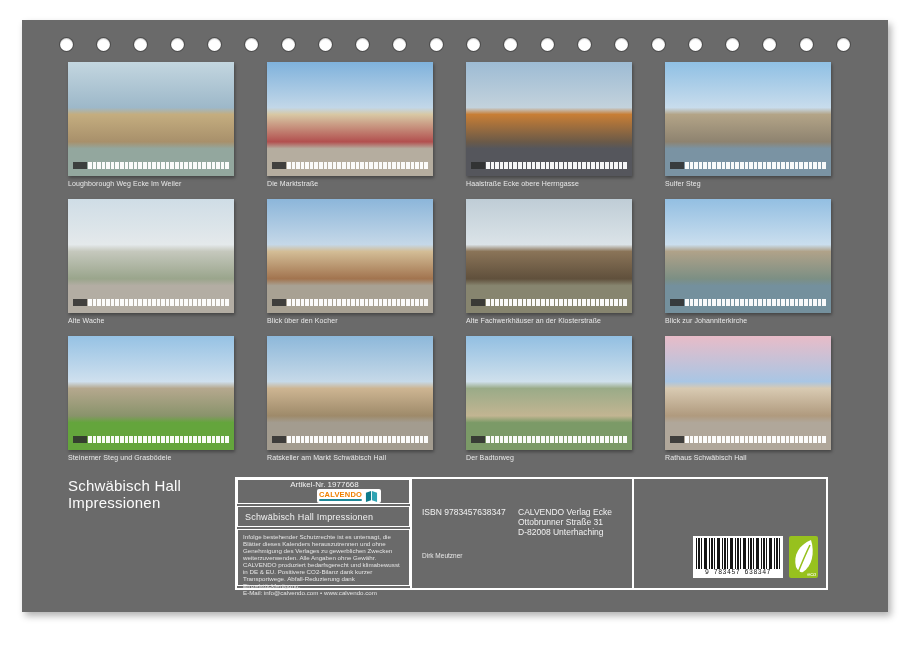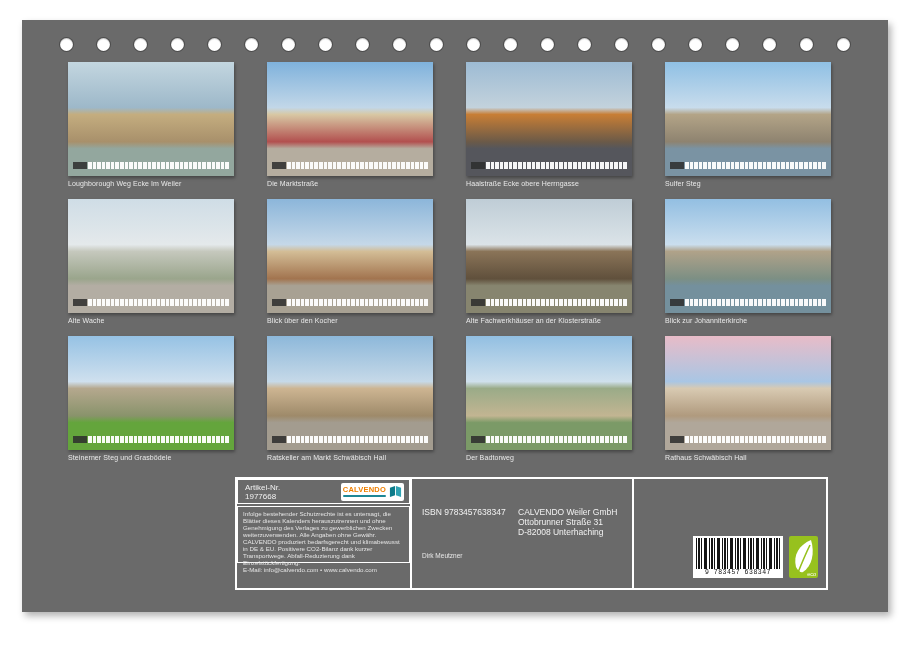--- a/index.html
+++ b/index.html
@@ -56,21 +56,21 @@
 
   
   .info-box{
     position:absolute;left:213px;top:457px;width:593px;height:113px;
     border:2px solid #ffffff;display:flex;box-sizing:border-box;color:#f2f2f2;
   }
   .col1{width:173px;display:flex;flex-direction:column;gap:2px;box-sizing:border-box;}
   .sub{border:1px solid #ffffff;box-sizing:border-box;}
   .sub-artikel{
     height:25px;display:flex;align-items:center;justify-content:space-between;
-    padding:0 5px 0 7px;font-size:8px;
+    padding:0 5px 0 7px;font-size:8px;flex-direction:column;
   }
   .sub-title{
     height:21px;display:flex;align-items:center;padding:0 7px;font-size:9px;letter-spacing:0.2px;
   }
   .sub-legal{
     height:57px;padding:3px 5px;font-size:6.2px;line-height:7px;color:#e4e4e4;
   }
   .legal-email{margin-top:0;}
 
   .calvendo-logo{
@@ -625,48 +625,55 @@
               <div class="cell"></div>
               <div class="cell"></div>
               <div class="cell"></div>
               <div class="cell"></div>
             </div>
     </div>
     <figcaption class="caption">Rathaus Schwäbisch Hall</figcaption>
   </figure>
 </div>
 
+    <div class="page-title">
+      <div>Schwäbisch Hall</div>
+      <div>Impressionen</div>
+    </div>
 
     <div class="info-box">
 
       <div class="col1">
         <div class="sub sub-artikel">
           <span>Artikel-Nr. 1977668</span>
           <span class="calvendo-logo">
             <span class="cal-word">
               <span class="word">CALVENDO</span>
               <span class="tagline"></span>
             </span>
             <svg width="13" height="13" viewBox="0 0 14 14">
               <path d="M1 3 L6.5 1 L6.5 11 L1 13 Z" fill="#0d7b8a"></path>
               <path d="M7.5 1 L13 3 L13 13 L7.5 11 Z" fill="#2fa3b3"></path>
             </svg>
           </span>
         </div>
+        <div class="sub sub-title">
+          <span>Schwäbisch Hall Impressionen</span>
+        </div>
         <div class="sub sub-legal">
           <span>Infolge bestehender Schutzrechte ist es untersagt, die Blätter dieses Kalenders herauszutrennen und ohne Genehmigung des Verlages zu gewerblichen Zwecken weiterzuverwenden. Alle Angaben ohne Gewähr. CALVENDO produziert bedarfsgerecht und klimabewusst in DE &amp; EU. Positivere CO2-Bilanz dank kurzer Transportwege. Abfall-Reduzierung dank Einzelstückfertigung.</span>
           <div class="legal-email">E-Mail: info@calvendo.com • www.calvendo.com</div>
         </div>
       </div>
 
       <div class="col2">
         <div class="isbn-row">
           <span class="isbn">ISBN 9783457638347</span>
           <span class="publisher">
-            <div>CALVENDO Weiler GmbH</div>
+            <div>CALVENDO Verlag Ecke</div>
             <div>Ottobrunner Straße 31</div>
             <div>D-82008 Unterhaching</div>
           </span>
         </div>
         <div class="author">Dirk Meutzner</div>
       </div>
 
       <div class="col3">
         <div class="barcode">
           <div class="bars"></div>

